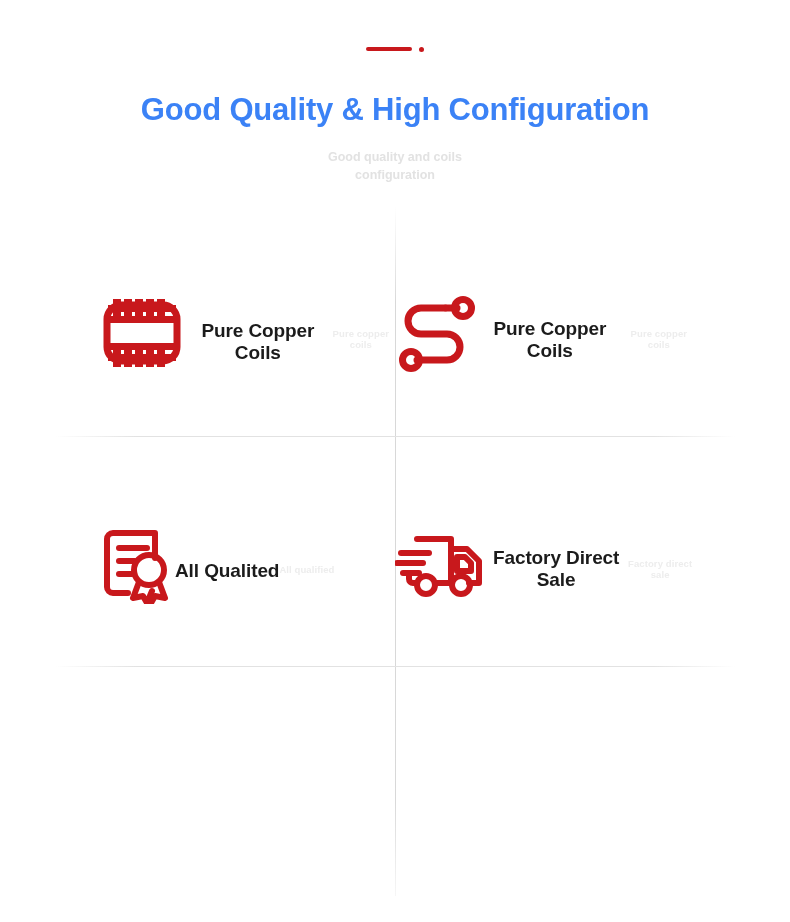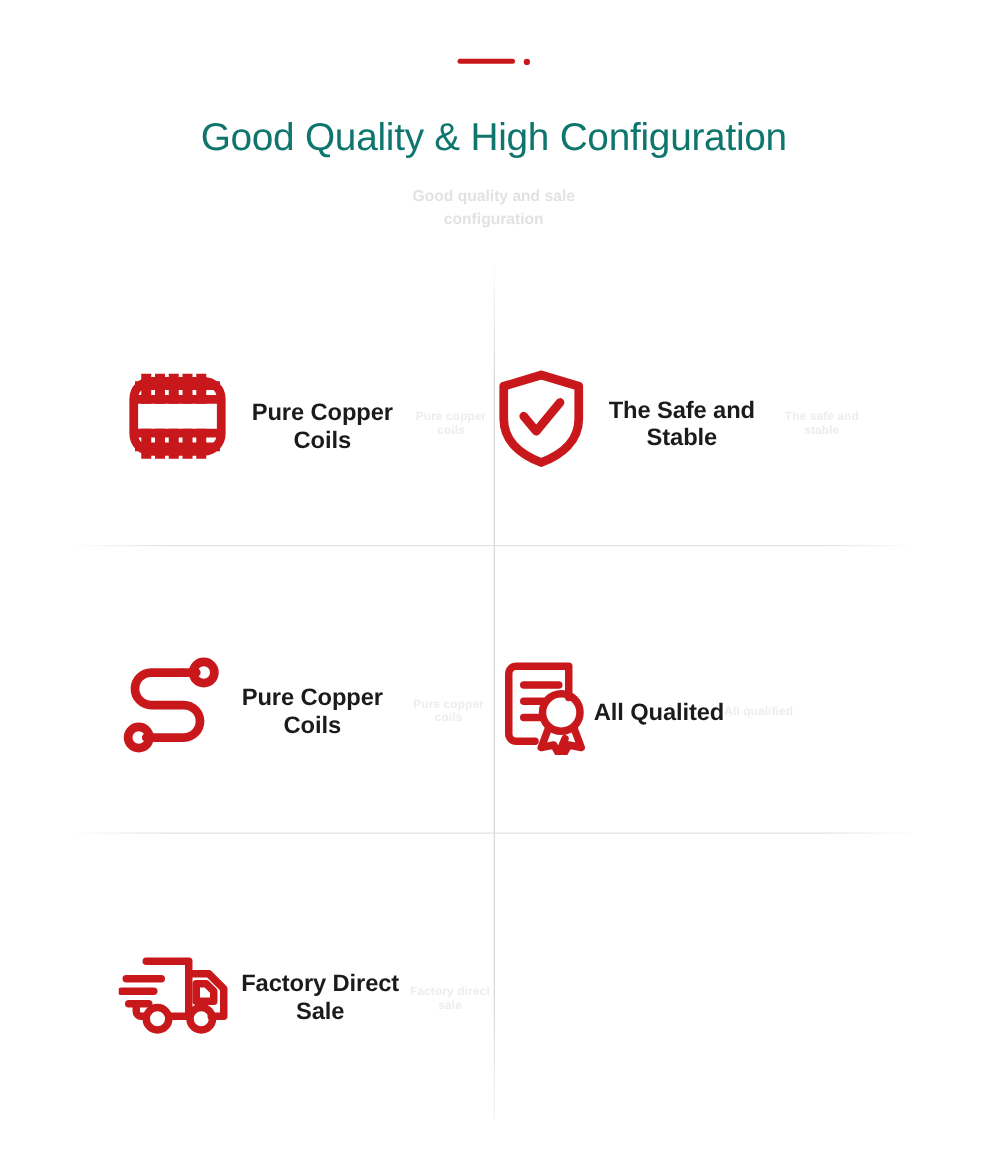--- a/index.html
+++ b/index.html
@@ -42,22 +42,22 @@
   .deco-dot {
     width: 5px;
     height: 5px;
     border-radius: 50%;
     background: #c8181c;
   }
 
   .page-title {
     margin-top: 36px;
     font-size: 31px;
-    font-weight: 400;
-    color: #0f766e;
+    font-weight: 700;
+    color: #3b82f6;
     letter-spacing: -0.2px;
     line-height: 1.15;
   }
 
   .page-subtitle {
     margin: 0 auto;
     margin-top: 20px;
     width: 210px;
     font-size: 12.5px;
     line-height: 1.45;
@@ -159,21 +159,21 @@
 
   <div class="header">
 
     <div class="deco">
       <span class="deco-bar"></span>
       <span class="deco-dot"></span>
     </div>
 
     <h1 class="page-title">Good Quality &amp; High Configuration</h1>
 
-    <p class="page-subtitle">Good quality and sale configuration</p>
+    <p class="page-subtitle">Good quality and coils configuration</p>
   </div>
 
   <div class="grid">
 
     <div class="divider-v"></div>
     <div class="divider-h divider-h1"></div>
     <div class="divider-h divider-h2"></div>
 
     <div class="grid-inner">
 
@@ -197,30 +197,20 @@
               <rect x="62" y="48" width="8" height="24"></rect>
               <rect x="13" y="48" width="68" height="7"></rect>
               <rect x="13" y="59" width="68" height="7"></rect>
             </g>
           </svg>
         </div>
         <div class="cell-title">Pure Copper Coils</div>
         <div class="cell-sub">Pure copper coils</div>
       </div>
 
-      <div class="cell cell-1">
-        <div class="cell-icon">
-          <svg width="76" height="80" viewBox="0 0 76 80" fill="none" stroke="#c8181c" stroke-width="7" stroke-linecap="round" stroke-linejoin="round">
-            <path d="M38 5 L68 14 V40 C68 58 54 69 38 75 C22 69 8 58 8 40 V14 Z"></path>
-            <path d="M24 38 L34 50 L53 27"></path>
-          </svg>
-        </div>
-        <div class="cell-title">The Safe and Stable</div>
-        <div class="cell-sub">The safe and stable</div>
-      </div>
 
 
       <div class="cell cell-3">
         <div class="cell-icon">
           <svg width="82" height="80" viewBox="0 0 82 80" fill="none" stroke="#c8181c" stroke-width="7" stroke-linecap="round" stroke-linejoin="round">
             <path d="M62 15 H50" stroke-dasharray="11 9"></path>
             <path d="M50 15 H26 A13 13 0 0 0 26 41 H52 A13 13 0 0 1 52 67 H22"></path>
             <circle cx="68" cy="15" r="8.5"></circle>
             <circle cx="16" cy="67" r="8.5"></circle>
           </svg>

